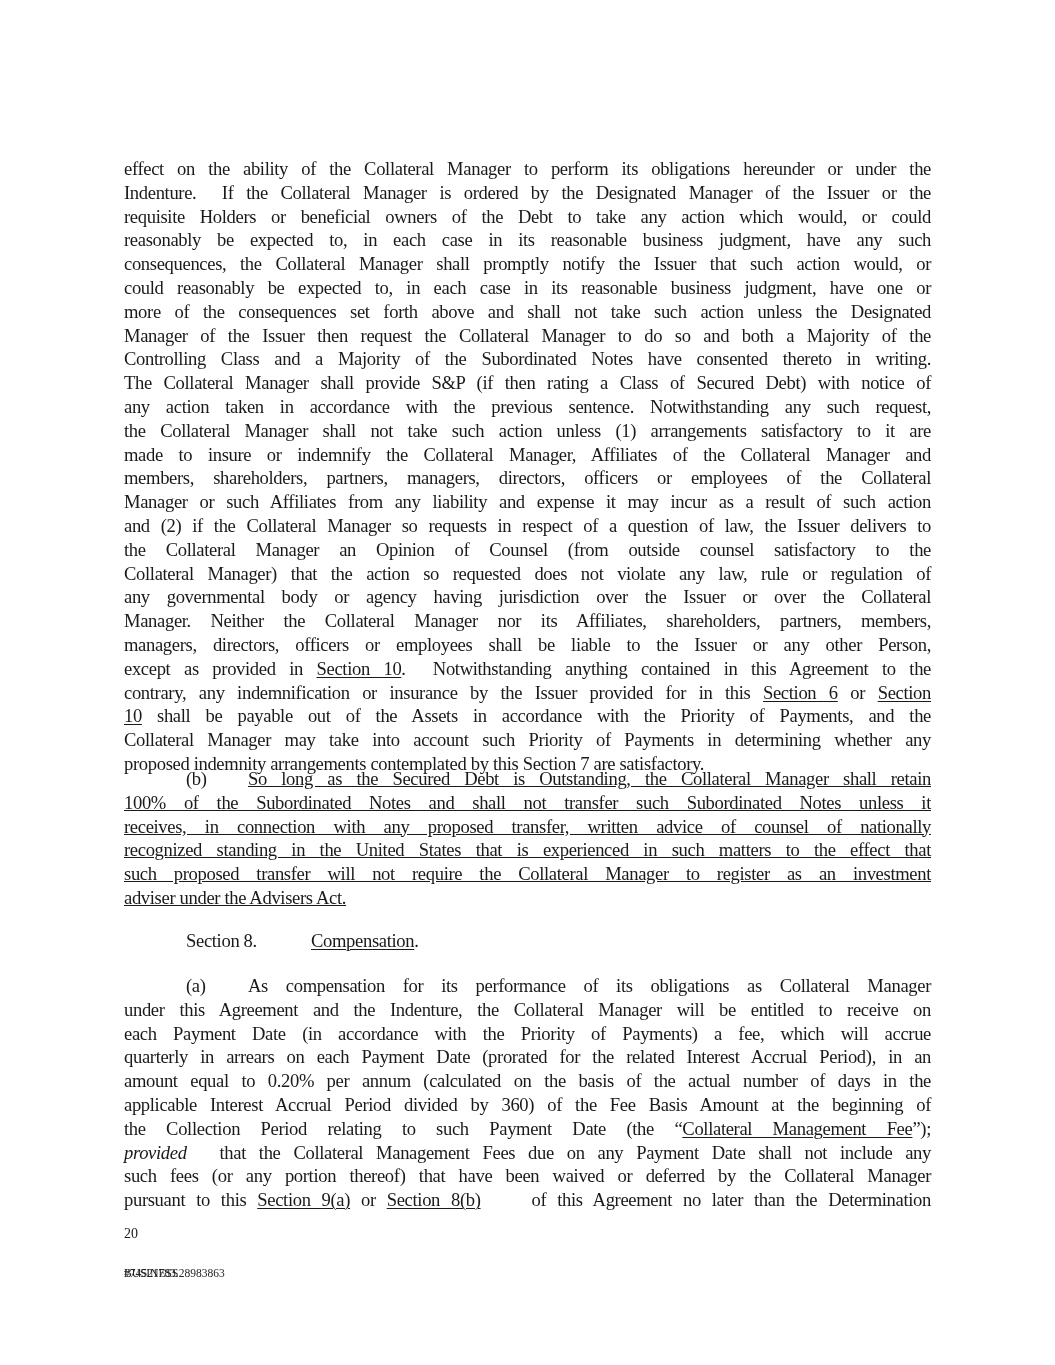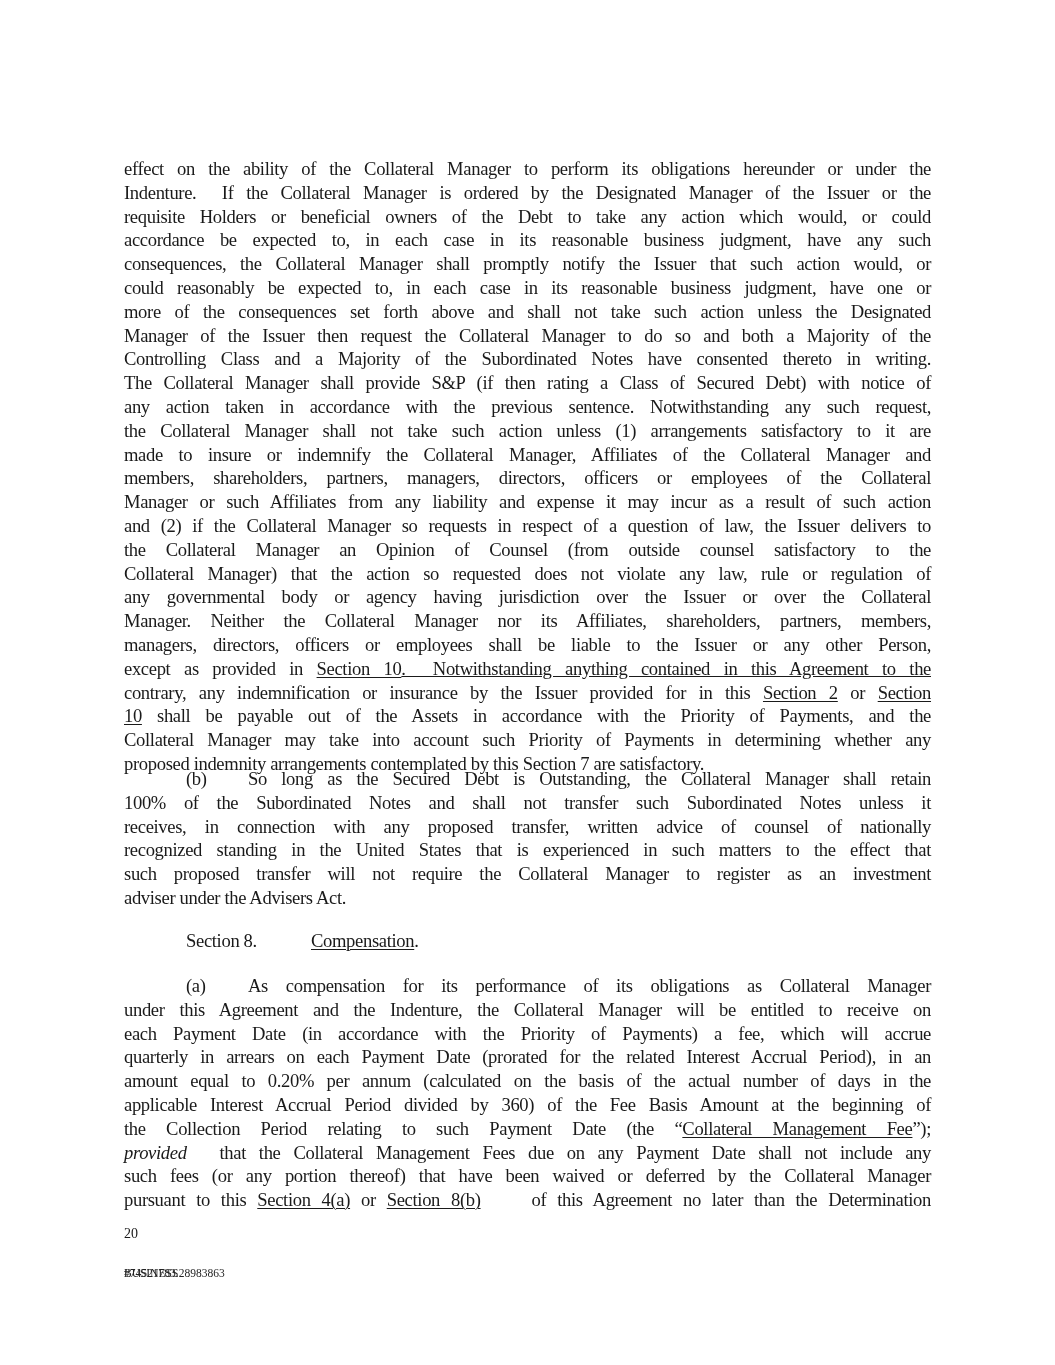--- a/index.html
+++ b/index.html
@@ -41,21 +41,21 @@
     text-align: center;
     text-align-last: left;
   }
   .u { text-decoration: underline; text-underline-offset: 2px; text-decoration-thickness: 1px; }
   .i { font-style: italic; }
   .tab-label {
     display: inline-block;
     width: 62px;
   }
   #para1 { top: 141px; margin-top: 16px; }
-  #para2 { top: 767px; }
+  #para2 { top: 767px; text-decoration: underline; }
   #heading8 { top: 929px; }
   #para3 { top: 974px; }
   .heading-line {
     display: block;
     white-space: nowrap;
   }
   .heading-num {
     display: inline-block;
     width: 125px;
   }
@@ -83,43 +83,43 @@
 </style>
 </head>
 <body>
 
 <div class="page">
 
   <div class="text-block" id="para1">
     <span class="line">effect on the ability of the Collateral Manager to perform its obligations hereunder or under the</span>
     <span class="line" style="white-space:pre;">Indenture.  If the Collateral Manager is ordered by the Designated Manager of the Issuer or the</span>
     <span class="line">requisite Holders or beneficial owners of the Debt to take any action which would, or could</span>
-    <span class="line">accordance be expected to, in each case in its reasonable business judgment, have any such</span>
+    <span class="line">reasonably be expected to, in each case in its reasonable business judgment, have any such</span>
     <span class="line">consequences, the Collateral Manager shall promptly notify the Issuer that such action would, or</span>
     <span class="line">could reasonably be expected to, in each case in its reasonable business judgment, have one or</span>
     <span class="line">more of the consequences set forth above and shall not take such action unless the Designated</span>
     <span class="line">Manager of the Issuer then request the Collateral Manager to do so and both a Majority of the</span>
     <span class="line">Controlling Class and a Majority of the Subordinated Notes have consented thereto in writing.</span>
     <span class="line">The Collateral Manager shall provide S&amp;P (if then rating a Class of Secured Debt) with notice of</span>
     <span class="line">any action taken in accordance with the previous sentence.  Notwithstanding any such request,</span>
     <span class="line">the Collateral Manager shall not take such action unless (1) arrangements satisfactory to it are</span>
     <span class="line">made to insure or indemnify the Collateral Manager, Affiliates of the Collateral Manager and</span>
     <span class="line">members, shareholders, partners, managers, directors, officers or employees of the Collateral</span>
     <span class="line">Manager or such Affiliates from any liability and expense it may incur as a result of such action</span>
     <span class="line">and (2) if the Collateral Manager so requests in respect of a question of law, the Issuer delivers to</span>
     <span class="line">the Collateral Manager an Opinion of Counsel (from outside counsel satisfactory to the</span>
     <span class="line">Collateral Manager) that the action so requested does not violate any law, rule or regulation of</span>
     <span class="line">any governmental body or agency having jurisdiction over the Issuer or over the Collateral</span>
     <span class="line">Manager.  Neither the Collateral Manager nor its Affiliates, shareholders, partners, members,</span>
     <span class="line">managers, directors, officers or employees shall be liable to the Issuer or any other Person,</span>
     <span class="line">
-      <span>except as provided in </span><span class="u">Section 10</span><span style="white-space:pre;text-decoration:underline;">.  Notwithstanding anything contained in this Agreement to the</span>
+      <span>except as provided in </span><span class="u">Section 10</span><span style="white-space:pre;">.  Notwithstanding anything contained in this Agreement to the</span>
     </span>
     <span class="line">
-      <span>contrary, any indemnification or insurance by the Issuer provided for in this </span><span class="u">Section 2</span><span style="white-space:pre;"> or </span><span class="u">Section</span>
+      <span>contrary, any indemnification or insurance by the Issuer provided for in this </span><span class="u">Section 6</span><span style="white-space:pre;"> or </span><span class="u">Section</span>
     </span>
     <span class="line">
       <span class="u">10</span><span style="white-space:pre;"> shall be payable out of the Assets in accordance with the Priority of Payments, and the</span>
     </span>
     <span class="line">Collateral Manager may take into account such Priority of Payments in determining whether any</span>
     <span class="line last">proposed indemnity arrangements contemplated by this Section 7 are satisfactory.</span>
   </div>
 
   <div class="text-block" id="para2">
     <span class="line" style="padding-left:62px;">
@@ -148,21 +148,21 @@
     <span class="line">amount equal to 0.20% per annum (calculated on the basis of the actual number of days in the</span>
     <span class="line">applicable Interest Accrual Period divided by 360) of the Fee Basis Amount at the beginning of</span>
     <span class="line">
       <span>the Collection Period relating to such Payment Date (the “</span><span class="u">Collateral Management Fee</span><span>”);</span>
     </span>
     <span class="line">
       <span class="i">provided</span><span style="white-space:pre;margin-left:20px;"> that the Collateral Management Fees due on any Payment Date shall not include any</span>
     </span>
     <span class="line">such fees (or any portion thereof) that have been waived or deferred by the Collateral Manager</span>
     <span class="line">
-      <span style="white-space:pre;margin-top:9px;">pursuant to this </span><span class="u">Section 4(a)</span><span style="white-space:pre;"> or </span><span class="u">Section 8(b)</span><span style="white-space:pre;margin-left:40px;"> of this Agreement no later than the Determination</span>
+      <span style="white-space:pre;margin-top:9px;">pursuant to this </span><span class="u">Section 9(a)</span><span style="white-space:pre;"> or </span><span class="u">Section 8(b)</span><span style="white-space:pre;margin-left:40px;"> of this Agreement no later than the Determination</span>
     </span>
   </div>
 
   <div class="page-number">20</div>
   <div class="doc-id">
     <span>BUSINESS</span>
     <span>#74521783.28983863</span>
   </div>
 
 </div>

